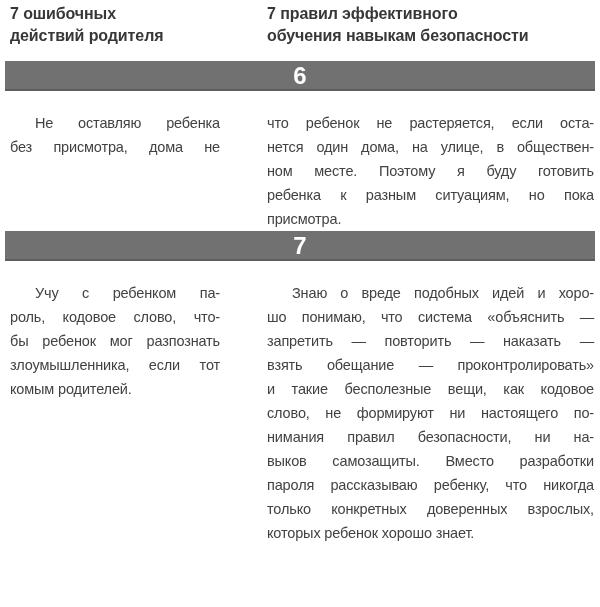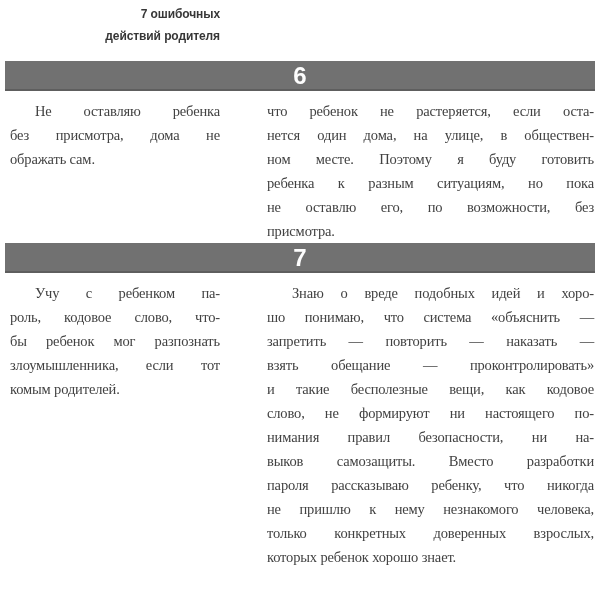--- a/index.html
+++ b/index.html
@@ -19,24 +19,24 @@
   .page { width: 600px; height: 607px; padding-top: 3px; background: #fff; }
 
   .cols { display: flex; padding-left: 10px; padding-right: 6px; }
   .cell-left  { width: 210px; flex: 0 0 210px; }
   .col-gap    { width: 47px;  flex: 0 0 47px; }
   .cell-right { flex: 1 1 auto; min-width: 0; }
 
   
   .thead .cell-left, .thead .cell-right {
     font-weight: bold;
-    font-size: 12px;
+    font-size: 16px;
     line-height: 22px;
     color: var(--heading);
-    text-align: right;
+    text-align: left;
     white-space: pre-line;
     letter-spacing: -0.1px;
   }
 
   
   .banner {
     margin: 0 5px;
     height: 30px;
     background: var(--banner-bg);
     box-shadow: inset 0 -2px 0 var(--banner-edge);
@@ -44,54 +44,54 @@
   }
   .banner.first { margin-top: 14px; }
   .banner .num {
     color: var(--banner-num);
     font-weight: bold;
     font-size: 24px;
     line-height: 28px;
   }
 
   
-  .body-row { padding-top: 8px; font-family: Liberation Serif, serif; }
+  .body-row { padding-top: 20px; }
   .cell-text { font-size: 14.5px; line-height: 24px; color: var(--text); letter-spacing: -0.15px; }
   .tline { text-align: justify; text-align-last: justify; }
   .tline.first { text-indent: 25px; }
   .tline.last { text-align-last: left; }
 </style>
 </head>
 <body>
 
 <div class="page">
 
   <div class="cols thead">
     <div class="cell-left">7 ошибочных
 действий родителя</div>
     <div class="col-gap"></div>
+    <div class="cell-right">7 правил эффективного
+обучения навыкам безопасности</div>
   </div>
 
   <div class="banner first">
     <span class="num">6</span>
   </div>
 
   <div class="cols body-row">
     <div class="cell-left cell-text">
         <div class="tline first">Не оставляю ребенка</div>
         <div class="tline">без присмотра, дома не</div>
-        <div class="tline last">ображать сам.</div>
       </div>
     <div class="col-gap"></div>
     <div class="cell-right cell-text">
         <div class="tline">что ребенок не растеряется, если оста-</div>
         <div class="tline">нется один дома, на улице, в обществен-</div>
         <div class="tline">ном месте. Поэтому я буду готовить</div>
         <div class="tline">ребенка к разным ситуациям, но пока</div>
-        <div class="tline">не оставлю его, по возможности, без</div>
         <div class="tline last">присмотра.</div>
       </div>
   </div>
 
   <div class="banner">
     <span class="num">7</span>
   </div>
 
   <div class="cols body-row">
     <div class="cell-left cell-text">
@@ -105,19 +105,18 @@
     <div class="cell-right cell-text">
         <div class="tline first">Знаю о вреде подобных идей и хоро-</div>
         <div class="tline">шо понимаю, что система «объяснить —</div>
         <div class="tline">запретить — повторить — наказать —</div>
         <div class="tline">взять обещание — проконтролировать»</div>
         <div class="tline">и такие бесполезные вещи, как кодовое</div>
         <div class="tline">слово, не формируют ни настоящего по-</div>
         <div class="tline">нимания правил безопасности, ни на-</div>
         <div class="tline">выков самозащиты. Вместо разработки</div>
         <div class="tline">пароля рассказываю ребенку, что никогда</div>
-        <div class="tline">не пришлю к нему незнакомого человека,</div>
         <div class="tline">только конкретных доверенных взрослых,</div>
         <div class="tline last">которых ребенок хорошо знает.</div>
       </div>
   </div>
 
 </div>
 
 </body></html>

